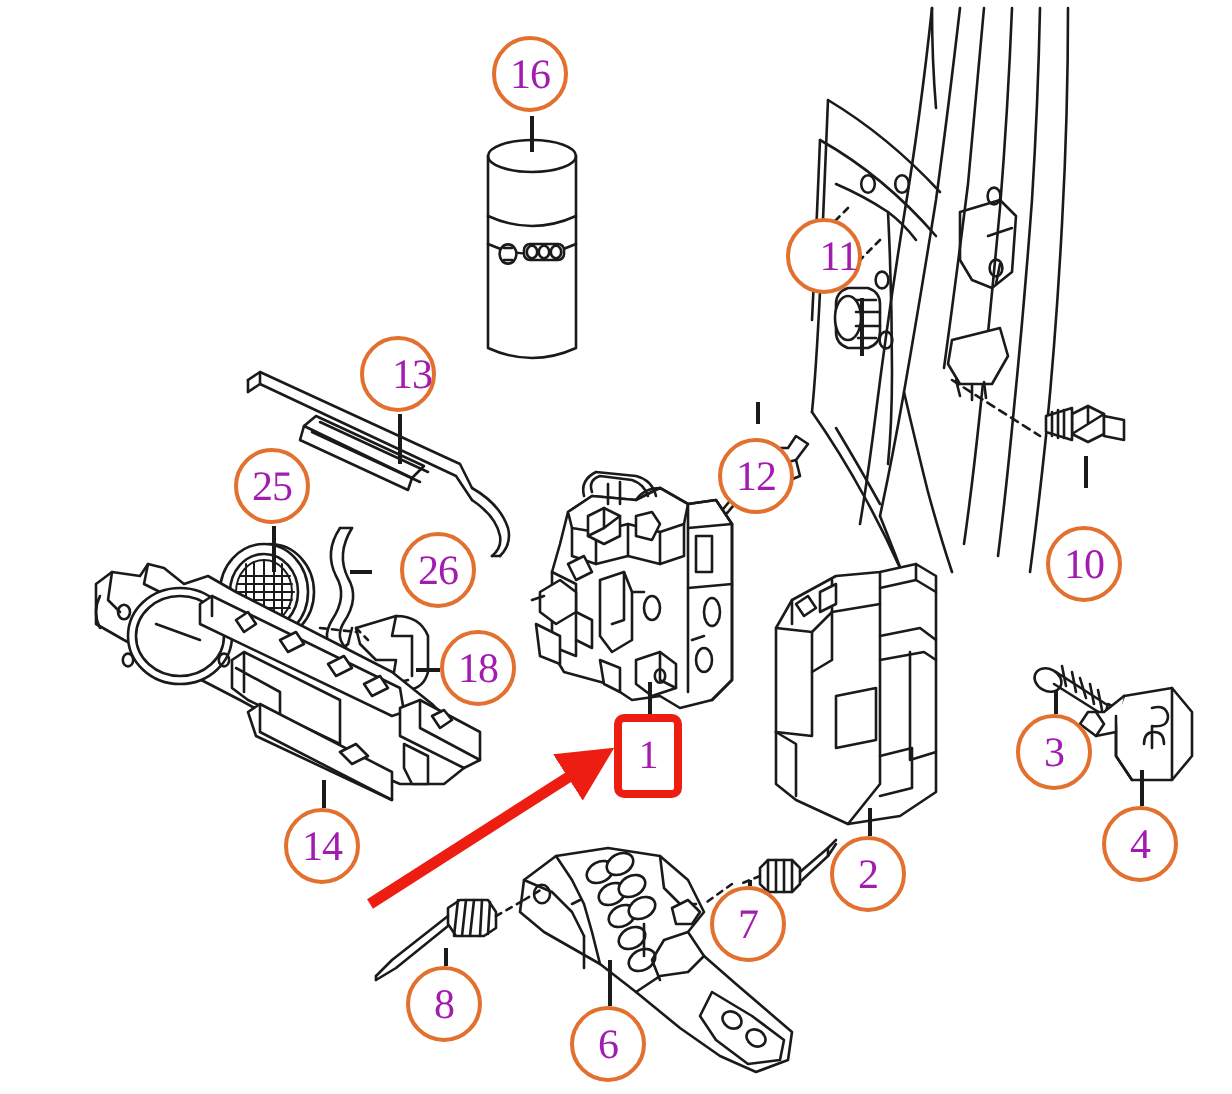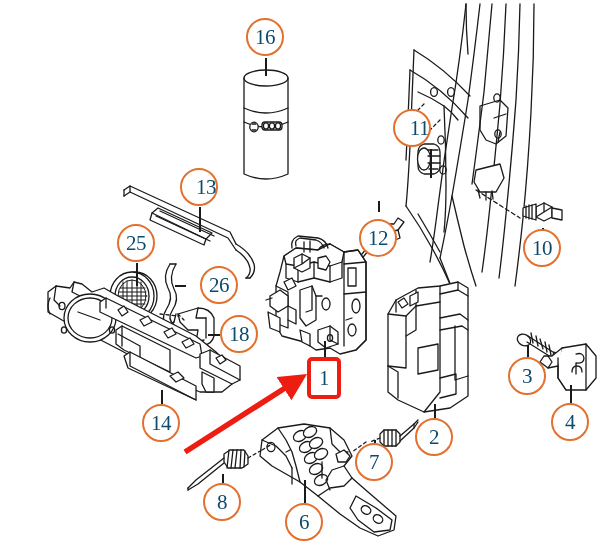--- a/index.html
+++ b/index.html
@@ -25,21 +25,21 @@
   }
   .callout {
     position: absolute;
     width: 38px;
     height: 38px;
     margin-left: -19px;
     margin-top: -19px;
     border-radius: 50%;
     border: 2px solid #e2702e;
     background: #ffffff;
-    color: #0c4a6e;
+    color: #a21caf;
     font-family: "Liberation Serif", serif;
     font-size: 21px;
     line-height: 34px;
     text-align: center;
     letter-spacing: -0.5px;
     box-sizing: border-box;
     z-index: 5;
   }
   .callout.highlight {
     width: 34px;
@@ -378,21 +378,21 @@
       <div class="leader v" style="left: 434px; top: 404px; height: 14px;"></div>
       <div class="leader v" style="left: 374px; top: 440px; height: 3px;"></div>
       <div class="leader v" style="left: 222px; top: 474px; height: 9px;"></div>
       <div class="leader v" style="left: 304px; top: 480px; height: 23px;"></div>
     </div>
   <div id="callout-layer">
       <div class="callout" style="left: 265px; top: 37px;">16</div>
       <div class="callout" style="left: 412px; top: 128px; text-align: right;">11</div>
       <div class="callout" style="left: 199px; top: 187px; text-align: right;">13</div>
       <div class="callout" style="left: 378px; top: 181px; margin-top: 38px;">12</div>
-      <div class="callout" style="left: 542px; top: 248px;">10</div>
+      <div class="callout" style="left: 542px; top: 282px;">10</div>
       <div class="callout" style="left: 136px; top: 243px; text-align: center;">25</div>
       <div class="callout" style="left: 219px; top: 285px;">26</div>
       <div class="callout" style="left: 239px; top: 334px;">18</div>
       <div class="callout highlight" style="left: 324px; top: 378px;">1</div>
       <div class="callout" style="left: 527px; top: 376px;">3</div>
       <div class="callout" style="left: 570px; top: 422px;">4</div>
       <div class="callout" style="left: 161px; top: 423px;">14</div>
       <div class="callout" style="left: 434px; top: 437px;">2</div>
       <div class="callout" style="left: 374px; top: 462px;">7</div>
       <div class="callout" style="left: 222px; top: 502px;">8</div>

